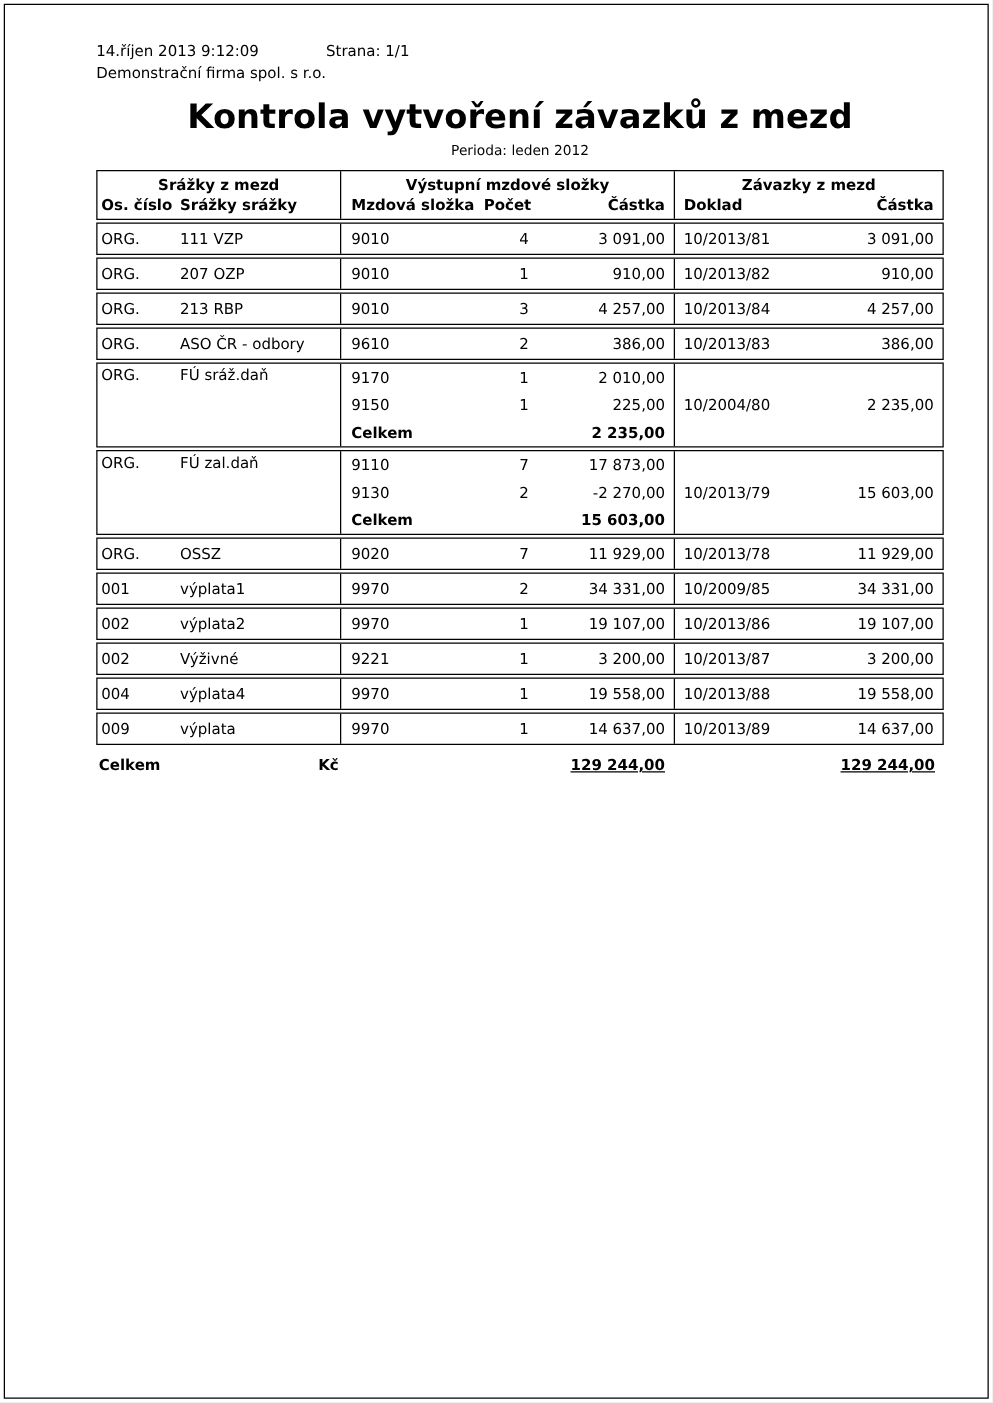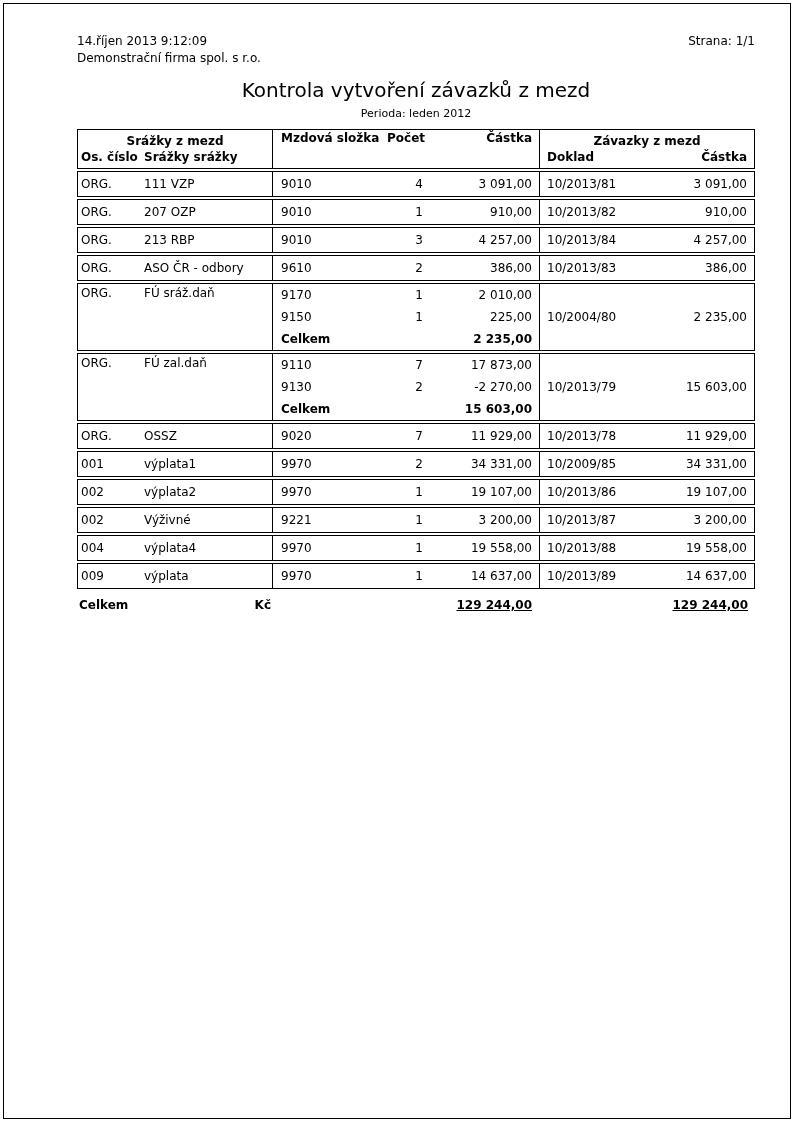--- a/index.html
+++ b/index.html
@@ -9,25 +9,25 @@
     background:#ffffff;
     box-sizing:border-box;
     font-family:"DejaVu Sans","Liberation Sans",sans-serif;
     color:#000;
     overflow:hidden;
   }
   .frame { position:absolute; inset:3px; border:1px solid #000; pointer-events:none; }
   .content { position:absolute; left:77px; right:39px; top:33px; }
 
   
-  .page-header { display:flex; justify-content:space-between; align-items:flex-start; font-size:12px; line-height:17px; }
+  .page-header { display:flex; align-items:flex-start; font-size:12px; line-height:17px; }
   .page-number { white-space:nowrap; }
 
   
-  .report-title { text-align:center; font-size:20px; font-weight:normal; margin:11px 0 0 0; letter-spacing:0px; }
+  .report-title { text-align:center; font-size:27px; font-weight:bold; margin:11px 0 0 0; letter-spacing:0px; }
   .report-period { text-align:center; font-size:11px; margin-top:5px; }
 
   
   .tbl { margin-top:9px; font-size:12px; }
   .row-box {
     display:grid;
     grid-template-columns:194px 268px 1fr;
     border:1px solid #000;
     margin-bottom:2px;
     box-sizing:border-box;
@@ -89,20 +89,21 @@
 
       <div class="row-box thead">
         <div class="gcell">
           <div class="gtitle">Srážky z mezd</div>
           <div class="hcols hcols1">
             <span>Os. číslo</span>
             <span>Srážky srážky</span>
           </div>
         </div>
         <div class="gcell mid">
+          <div class="gtitle">Výstupní mzdové složky</div>
           <div class="hcols hcols2">
             <span>Mzdová složka</span>
             <span>Počet</span>
             <span class="num">Částka</span>
           </div>
         </div>
         <div class="gcell">
           <div class="gtitle">Závazky z mezd</div>
           <div class="hcols hcols3">
             <span>Doklad</span>

